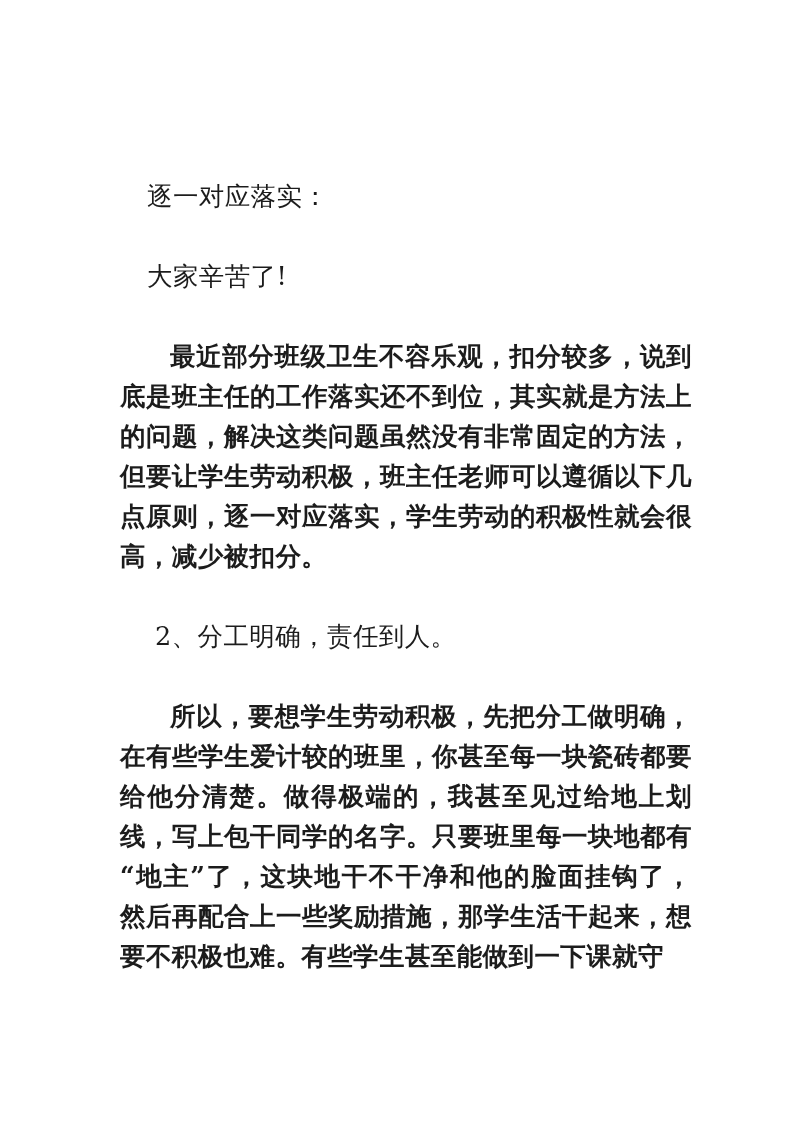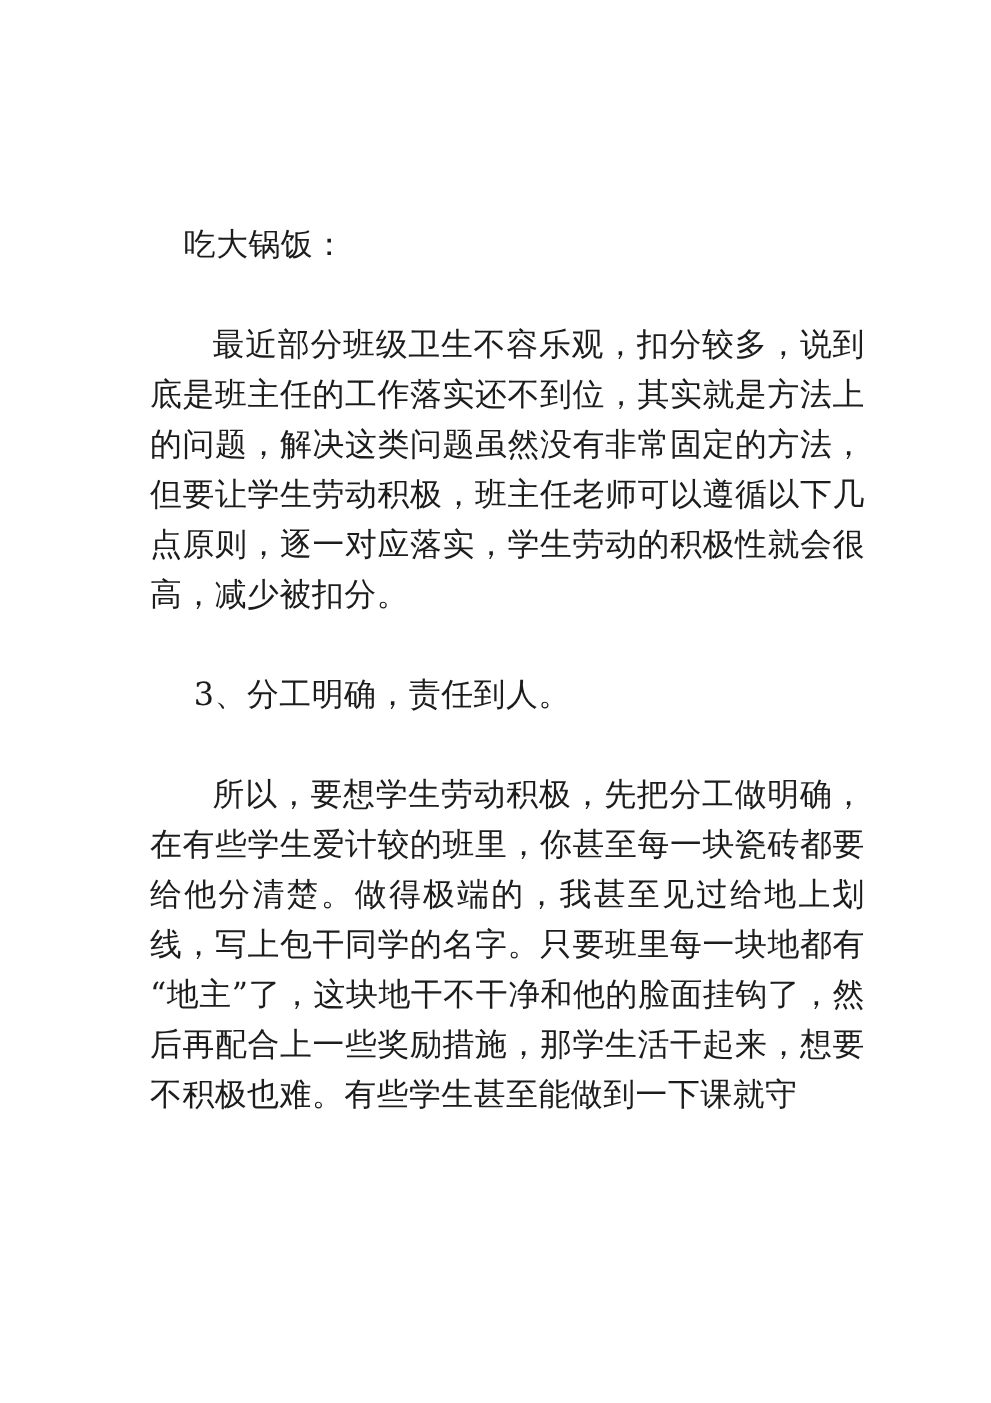--- a/index.html
+++ b/index.html
@@ -44,43 +44,45 @@
 
   
   .para.salutation {
     text-indent: 27px;
     text-align: left;
   }
 
   
   .para.indent {
     text-indent: 50px;
+    font-weight: bold;
   }
 
   
   .para.heading {
     text-indent: 35px;
     text-align: left;
   }
 
   
   .para.truncated {
     text-align: justify;
   }
 </style>
 </head>
 <body>
 
 <div class="page">
   <div class="doc-body">
 
-    <p class="para salutation">吃大锅饭：</p>
+    <p class="para salutation">逐一对应落实：</p>
 
+    <p class="para salutation">大家辛苦了!</p>
 
     <p class="para indent">最近部分班级卫生不容乐观，扣分较多，说到底是班主任的工作落实还不到位，其实就是方法上的问题，解决这类问题虽然没有非常固定的方法，但要让学生劳动积极，班主任老师可以遵循以下几点原则，逐一对应落实，学生劳动的积极性就会很高，减少被扣分。</p>
 
-    <p class="para heading">3、分工明确，责任到人。</p>
+    <p class="para heading">2、分工明确，责任到人。</p>
 
 
     <p class="para indent truncated">所以，要想学生劳动积极，先把分工做明确，在有些学生爱计较的班里，你甚至每一块瓷砖都要给他分清楚。做得极端的，我甚至见过给地上划线，写上包干同学的名字。只要班里每一块地都有“地主”了，这块地干不干净和他的脸面挂钩了，然后再配合上一些奖励措施，那学生活干起来，想要不积极也难。有些学生甚至能做到一下课就守</p>
 
   </div>
 </div>
 
 </body></html>

